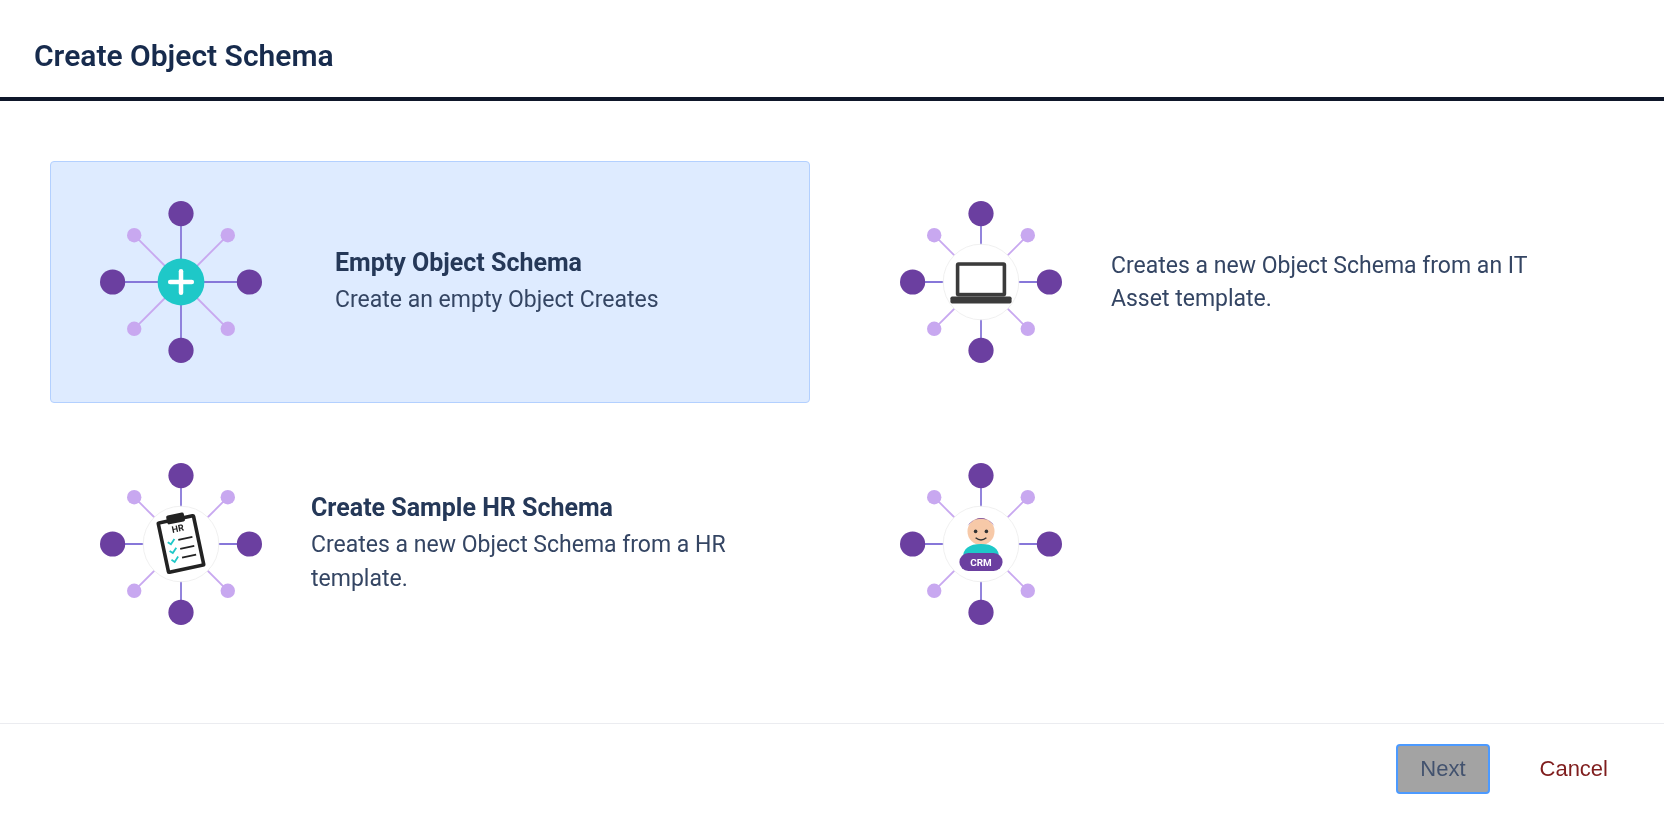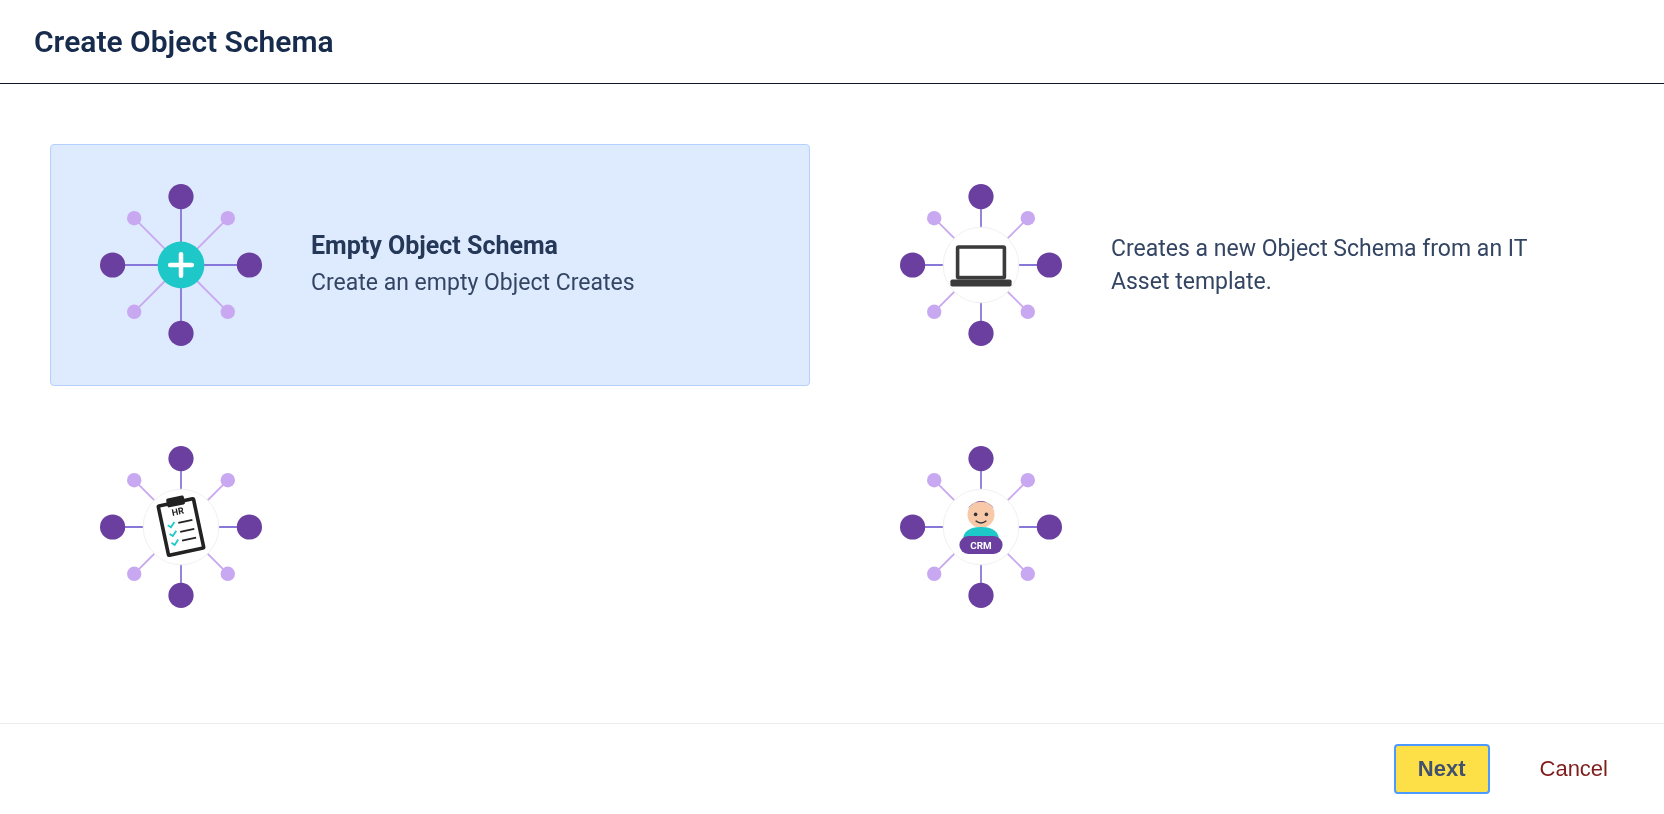--- a/index.html
+++ b/index.html
@@ -7,21 +7,22 @@
     font-family: -apple-system, BlinkMacSystemFont, "Segoe UI", Roboto, Helvetica, Arial, sans-serif;
     background: #fff;
     color: #172B4D;
     width: 1664px;
     height: 814px;
     display: flex;
     flex-direction: column;
   }
   .header {
     padding: 24px 34px 24px;
-    border-bottom: 1px solid #0f172a;
+    border-bottom: 4px solid #0f172a;
+    margin-top: 14px;
   }
   .header h1 {
     font-size: 30px;
     font-weight: 600;
     color: #172B4D;
   }
   .content {
     flex: 1;
     padding: 60px 50px 30px;
   }
@@ -36,20 +37,21 @@
     align-items: center;
     padding: 20px 30px;
     border-radius: 4px;
     border: 1px solid transparent;
     cursor: pointer;
     min-height: 220px;
   }
   .option.selected {
     background: #DEEBFF;
     border: 1px solid #b3d0ff;
+    gap: 24px;
   }
   .option-icon {
     width: 200px;
     height: 200px;
     flex-shrink: 0;
     margin-right: 30px;
     display: flex;
     align-items: center;
     justify-content: center;
   }
@@ -77,25 +79,24 @@
   .btn {
     font-size: 22px;
     font-weight: 500;
     padding: 10px 22px;
     border-radius: 4px;
     cursor: pointer;
     border: none;
     background: transparent;
   }
   .btn-primary {
-    background: #fde047;
+    background: #a3a3a3;
     color: #42526E;
     border: 2px solid #4C9AFF;
     border-radius: 4px;
-    font-weight: bold;
   }
   .btn-link {
     color: #7f1d1d;
   }
 </style>
 </head>
 <body>
 
 <div class="header">
   <h1>Create Object Schema</h1>
@@ -191,20 +192,24 @@
             <text x="100" y="86" font-size="10" font-weight="700" text-anchor="middle" fill="#222">HR</text>
             <path d="M86 95 l3 3 l5 -5" stroke="#1EC8C8" stroke-width="2" fill="none"></path>
             <line x1="98" y1="95" x2="114" y2="95" stroke="#222" stroke-width="2"></line>
             <path d="M86 105 l3 3 l5 -5" stroke="#1EC8C8" stroke-width="2" fill="none"></path>
             <line x1="98" y1="105" x2="114" y2="105" stroke="#222" stroke-width="2"></line>
             <path d="M86 115 l3 3 l5 -5" stroke="#1EC8C8" stroke-width="2" fill="none"></path>
             <line x1="98" y1="115" x2="114" y2="115" stroke="#222" stroke-width="2"></line>
           </g>
         </svg>
       </div>
+      <div class="option-text">
+        <div class="option-title">Create Sample HR Schema</div>
+        <div class="option-desc">Creates a new Object Schema from a HR template.</div>
+      </div>
     </div>
 
     <div class="option">
       <div class="option-icon">
         <svg viewBox="0 0 200 200" width="180" height="180">
           <line x1="100" y1="100" x2="100" y2="24" stroke="#8777D9" stroke-width="2"></line>
           <line x1="100" y1="100" x2="100" y2="176" stroke="#8777D9" stroke-width="2"></line>
           <line x1="100" y1="100" x2="24" y2="100" stroke="#8777D9" stroke-width="2"></line>
           <line x1="100" y1="100" x2="176" y2="100" stroke="#8777D9" stroke-width="2"></line>
           <line x1="100" y1="100" x2="48" y2="48" stroke="#C8A8F0" stroke-width="2"></line>

